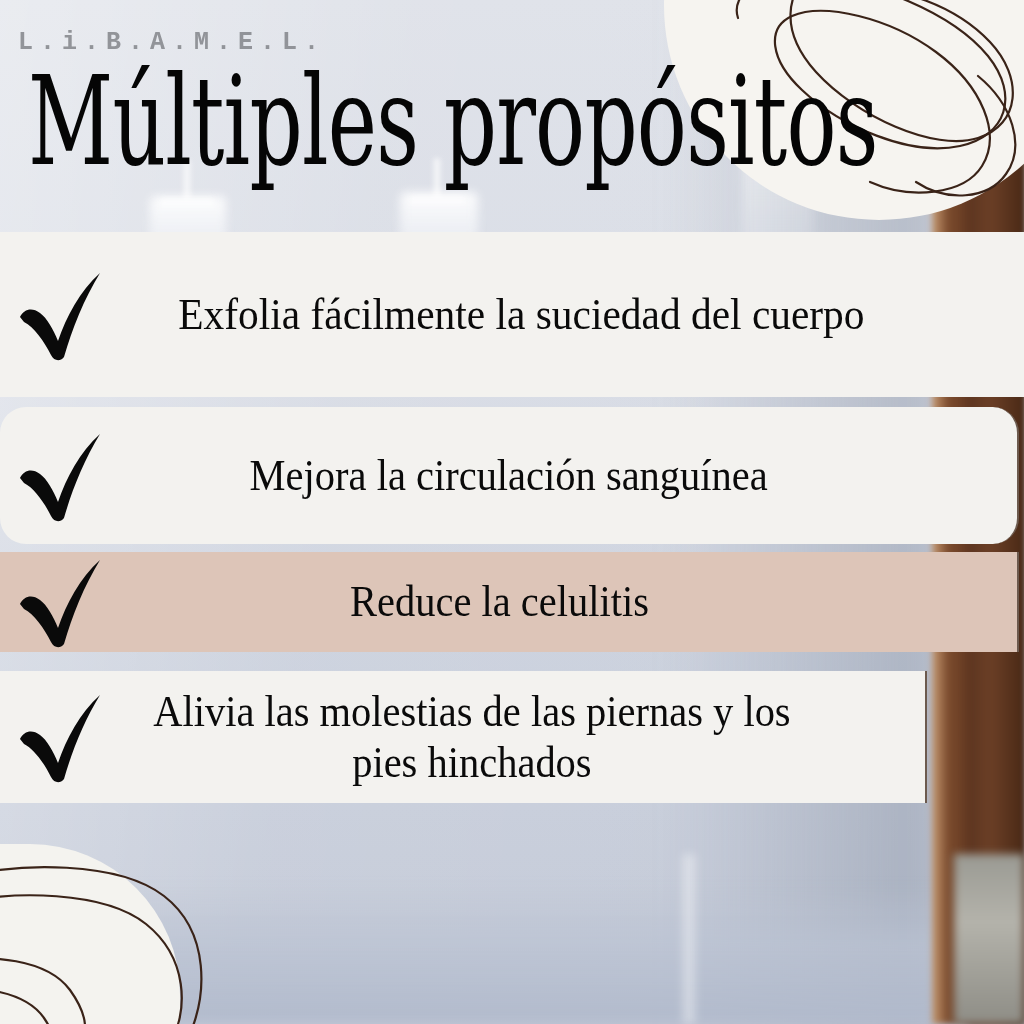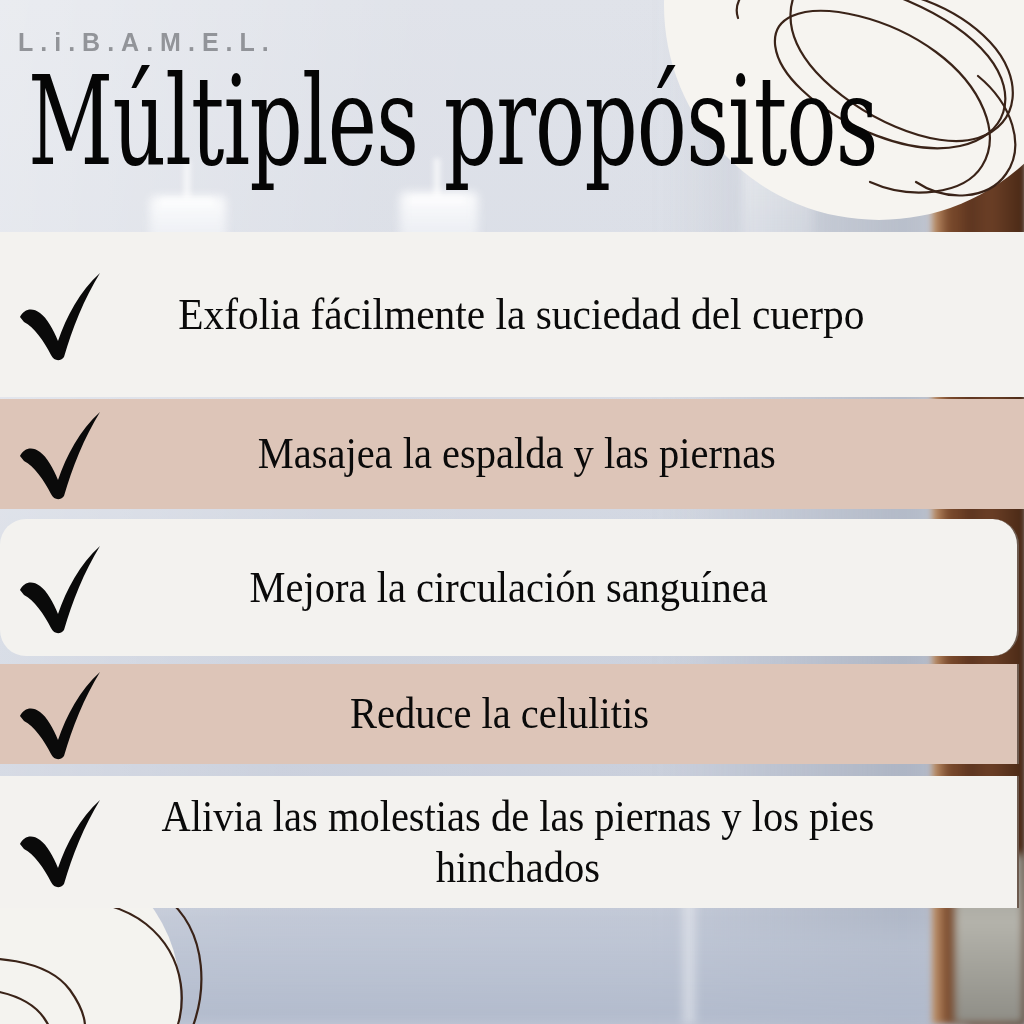--- a/index.html
+++ b/index.html
@@ -145,21 +145,21 @@
     pointer-events: none;
   }
   .scribble-tr { right: -6px; top: -14px; }
   .scribble-bl { left: -40px; bottom: -26px; }
 
   
   .logo {
     position: absolute;
     left: 18px;
     top: 28px;
-    font-family: Liberation Sans, sans-serif;
+    font-family: Liberation Mono, monospace;
     font-size: 25px;
     font-weight: 700;
     letter-spacing: 7px;
     color: #8b8d92;
     opacity: 0.92;
     white-space: nowrap;
   }
 
   
   .headline {
@@ -191,21 +191,21 @@
     align-items: center;
     box-sizing: border-box;
   }
   .row.light { background: #f3f2ef; }
   .row.tan   { background: #ddc5b8; }
 
   .row-1 { height: 165px; width: 1024px; }
   .row-2 { height: 110px; width: 1024px; margin-top: 2px; }
   .row-3 { height: 137px; width: 1019px; margin-top: 10px; border-right: 2px solid #6c5a4e; border-radius: 26px; }
   .row-4 { height: 100px; width: 1019px; margin-top: 8px; border-right: 2px solid #6c5a4e; }
-  .row-5 { height: 132px; width: 1019px; margin-top: 12px; border-right: 2px solid #6c5a4e; }
+  .row-5 { height: 132px; width: 927px; margin-top: 19px; border-right: 2px solid #6c5a4e; }
 
   .check {
     flex: 0 0 auto;
     width: 120px;
     display: flex;
     justify-content: center;
     align-items: center;
   }
   .check svg { display: block; }
 
@@ -276,28 +276,20 @@
 
     <div class="row light row-1">
       <span class="check">
         <svg width="92" height="96" viewBox="0 0 92 96">
           <path d="M6,50 C10,42 18,40 26,46 C33,51 39,62 44,74 C52,50 66,24 86,6 C70,32 58,62 50,90 C46,95 40,94 37,88 C30,74 20,60 10,55 Z" fill="#0A0A0A"></path>
         </svg>
       </span>
       <span class="row-text">Exfolia fácilmente la suciedad del cuerpo</span>
     </div>
 
-    <div class="row tan row-2">
-      <span class="check">
-        <svg width="92" height="96" viewBox="0 0 92 96">
-          <path d="M6,50 C10,42 18,40 26,46 C33,51 39,62 44,74 C52,50 66,24 86,6 C70,32 58,62 50,90 C46,95 40,94 37,88 C30,74 20,60 10,55 Z" fill="#0A0A0A"></path>
-        </svg>
-      </span>
-      <span class="row-text">Masajea la espalda y las piernas</span>
-    </div>
 
     <div class="row light row-3">
       <span class="check">
         <svg width="92" height="96" viewBox="0 0 92 96">
           <path d="M6,50 C10,42 18,40 26,46 C33,51 39,62 44,74 C52,50 66,24 86,6 C70,32 58,62 50,90 C46,95 40,94 37,88 C30,74 20,60 10,55 Z" fill="#0A0A0A"></path>
         </svg>
       </span>
       <span class="row-text">Mejora la circulación sanguínea</span>
     </div>
 

